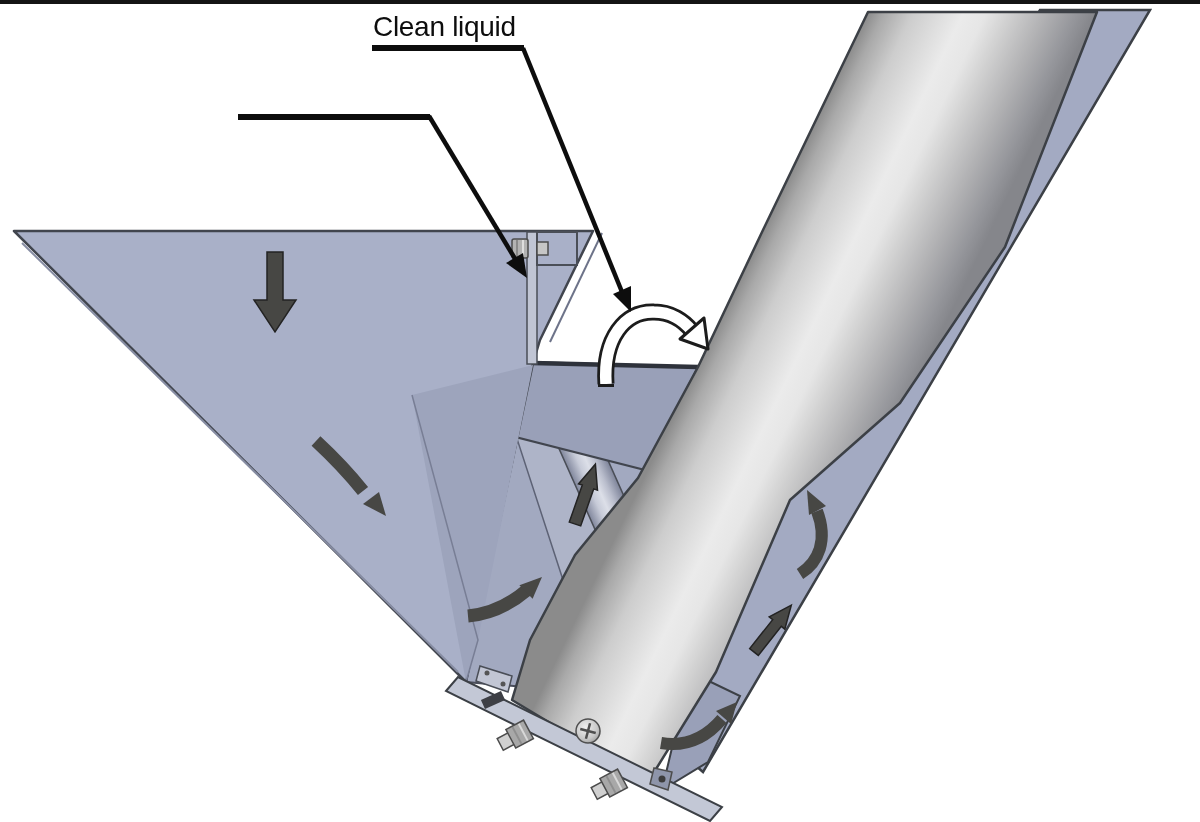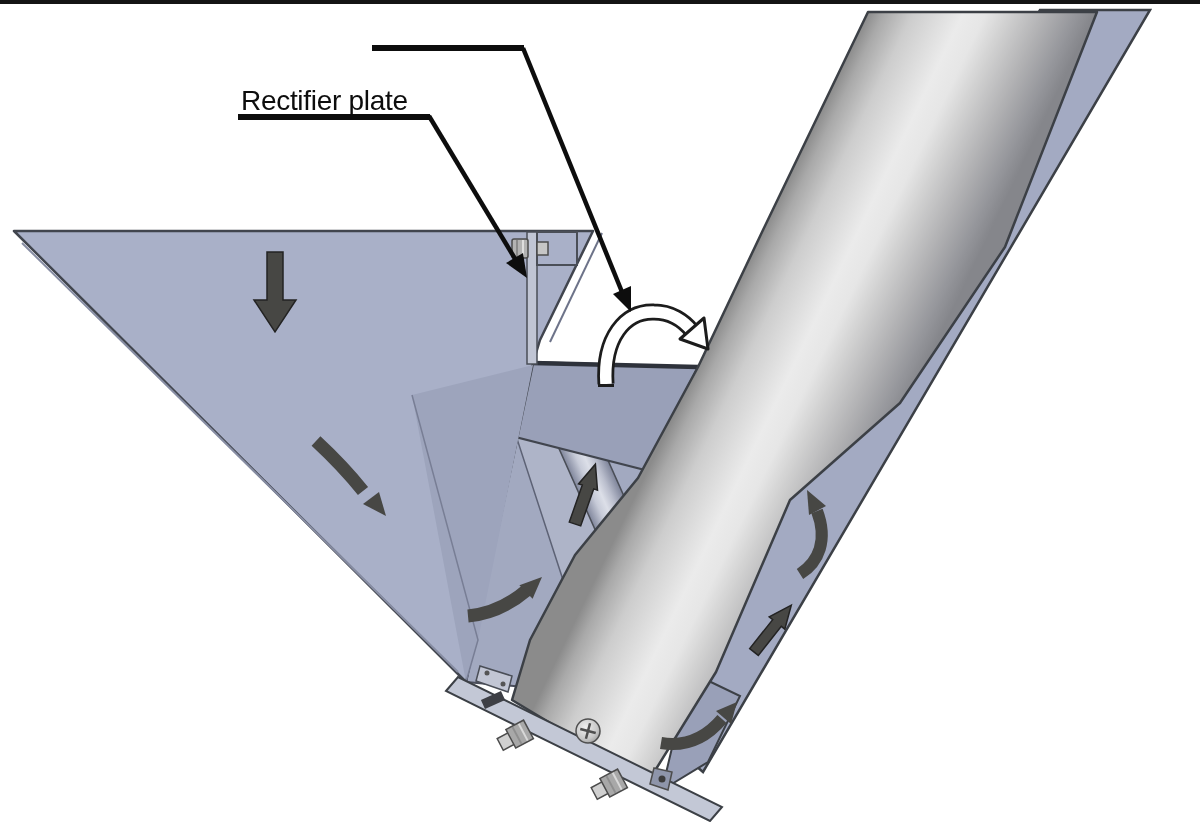--- a/index.html
+++ b/index.html
@@ -162,14 +162,14 @@
     <line x1="523" y1="48" x2="622" y2="292" stroke="var(--ink)" stroke-width="4.5"></line>
     <polygon points="631,312 613,294 631,286"></polygon>
     <rect x="238" y="114" width="192" height="6"></rect>
     <line x1="429" y1="116" x2="517" y2="262" stroke="var(--ink)" stroke-width="4.5"></line>
     <polygon points="527,278 506,263 523,253"></polygon>
   </g>
 
   <rect x="0" y="0" width="1200" height="4" fill="#141414"></rect>
 </svg>
 
-<div class="diagram-label lbl-rect">Rectifier plate</div>
+<div class="diagram-label lbl-clean">Clean liquid</div>
 </div>
 
 </body></html>

